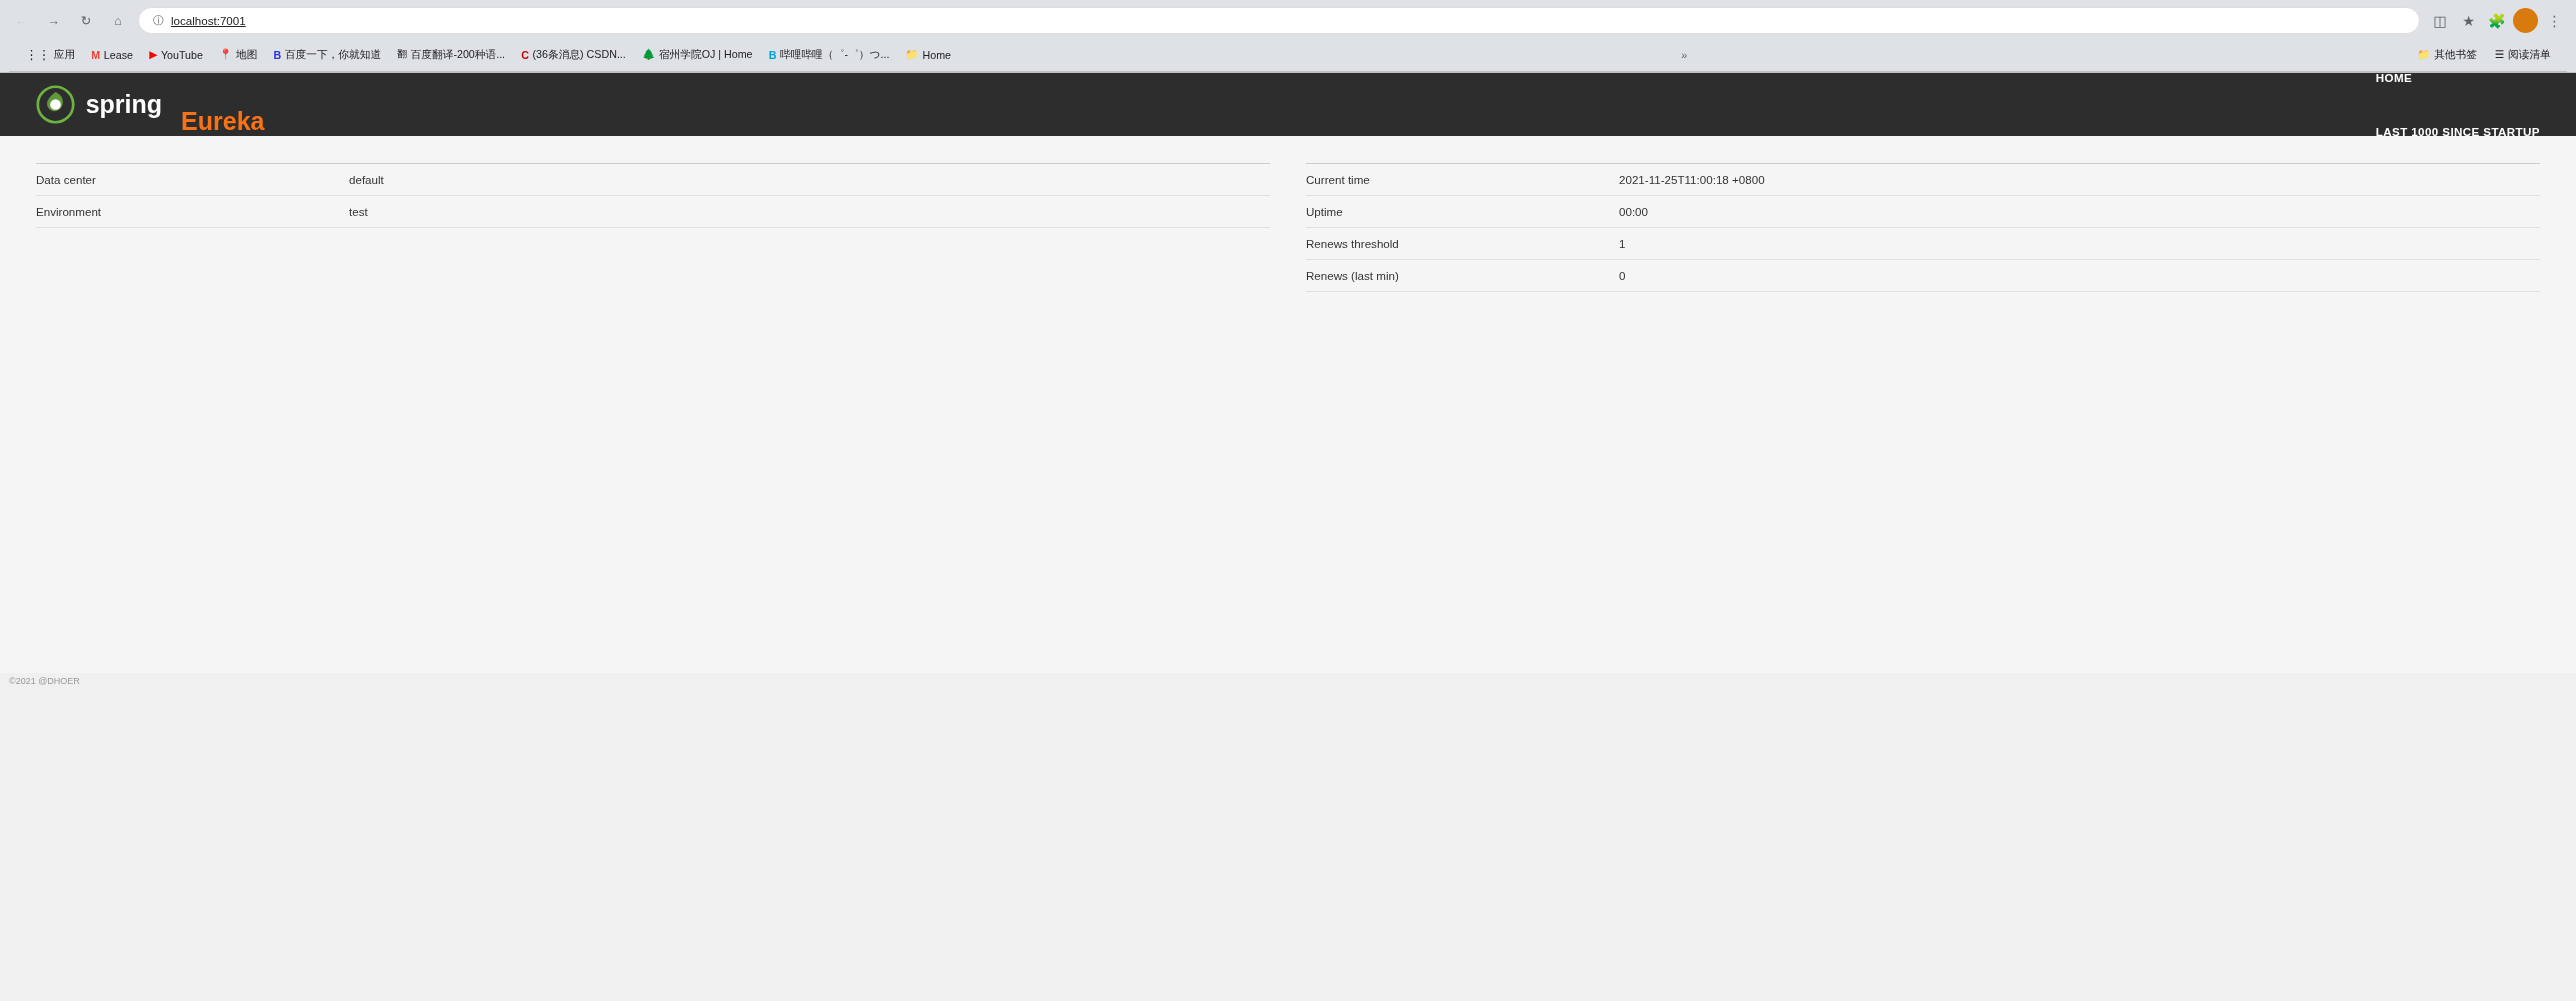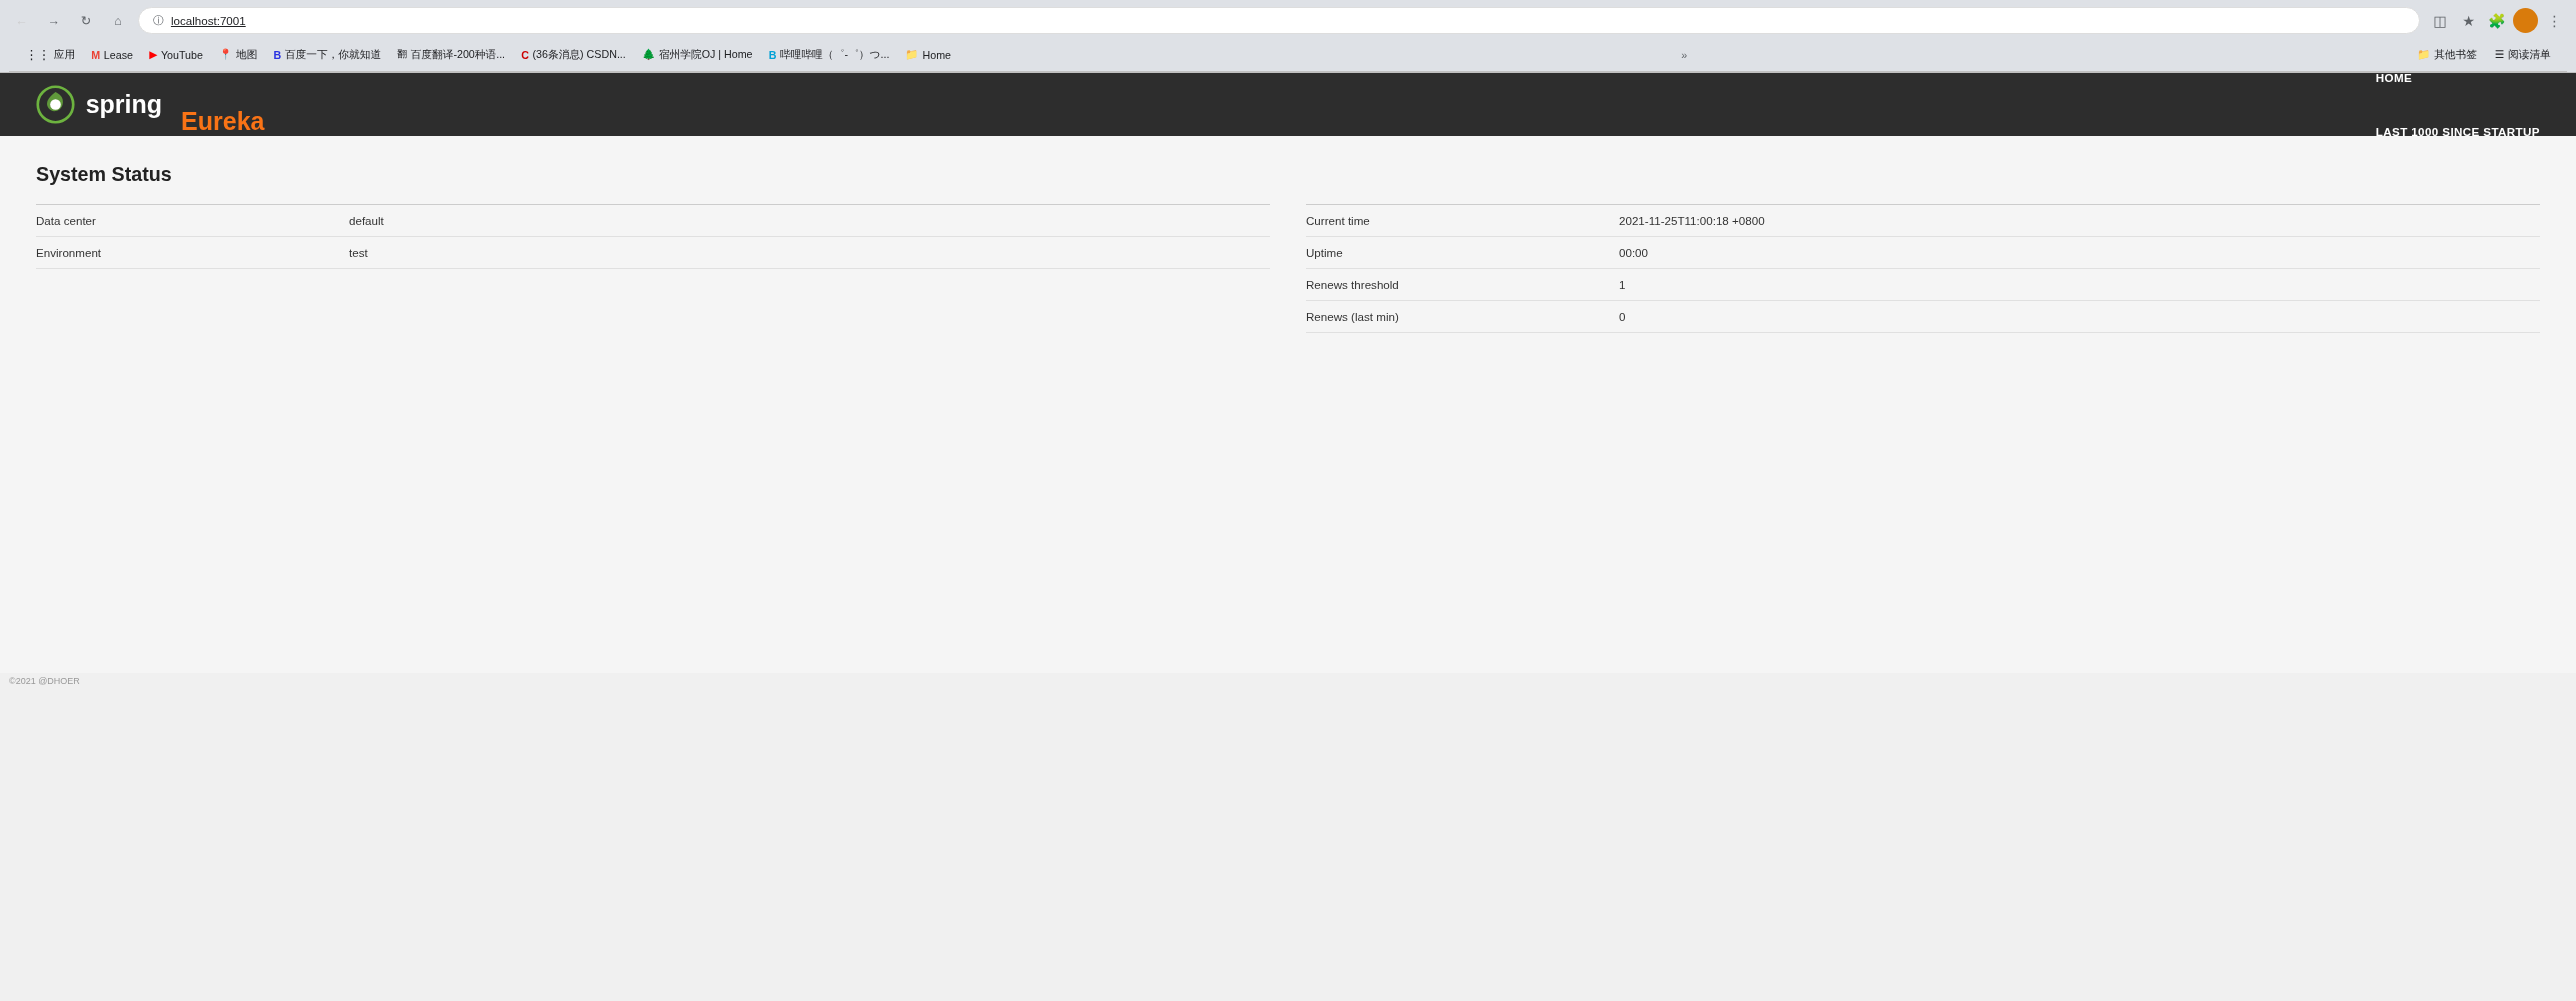--- a/index.html
+++ b/index.html
@@ -290,21 +290,20 @@
     </div>
   </div>
   <div class="nav-links">
     <a class="nav-link">HOME</a>
     <a class="nav-link">LAST 1000 SINCE STARTUP</a>
   </div>
 </nav>
 
 <div class="main-content">
 
-  <h2 class="section-title">System Status</h2>
 
   <div class="status-tables">
 
     <div class="status-table">
       <div class="status-row">
         <span class="status-label">Data center</span>
         <span class="status-value">default</span>
       </div>
       <div class="status-row">
         <span class="status-label">Environment</span>

